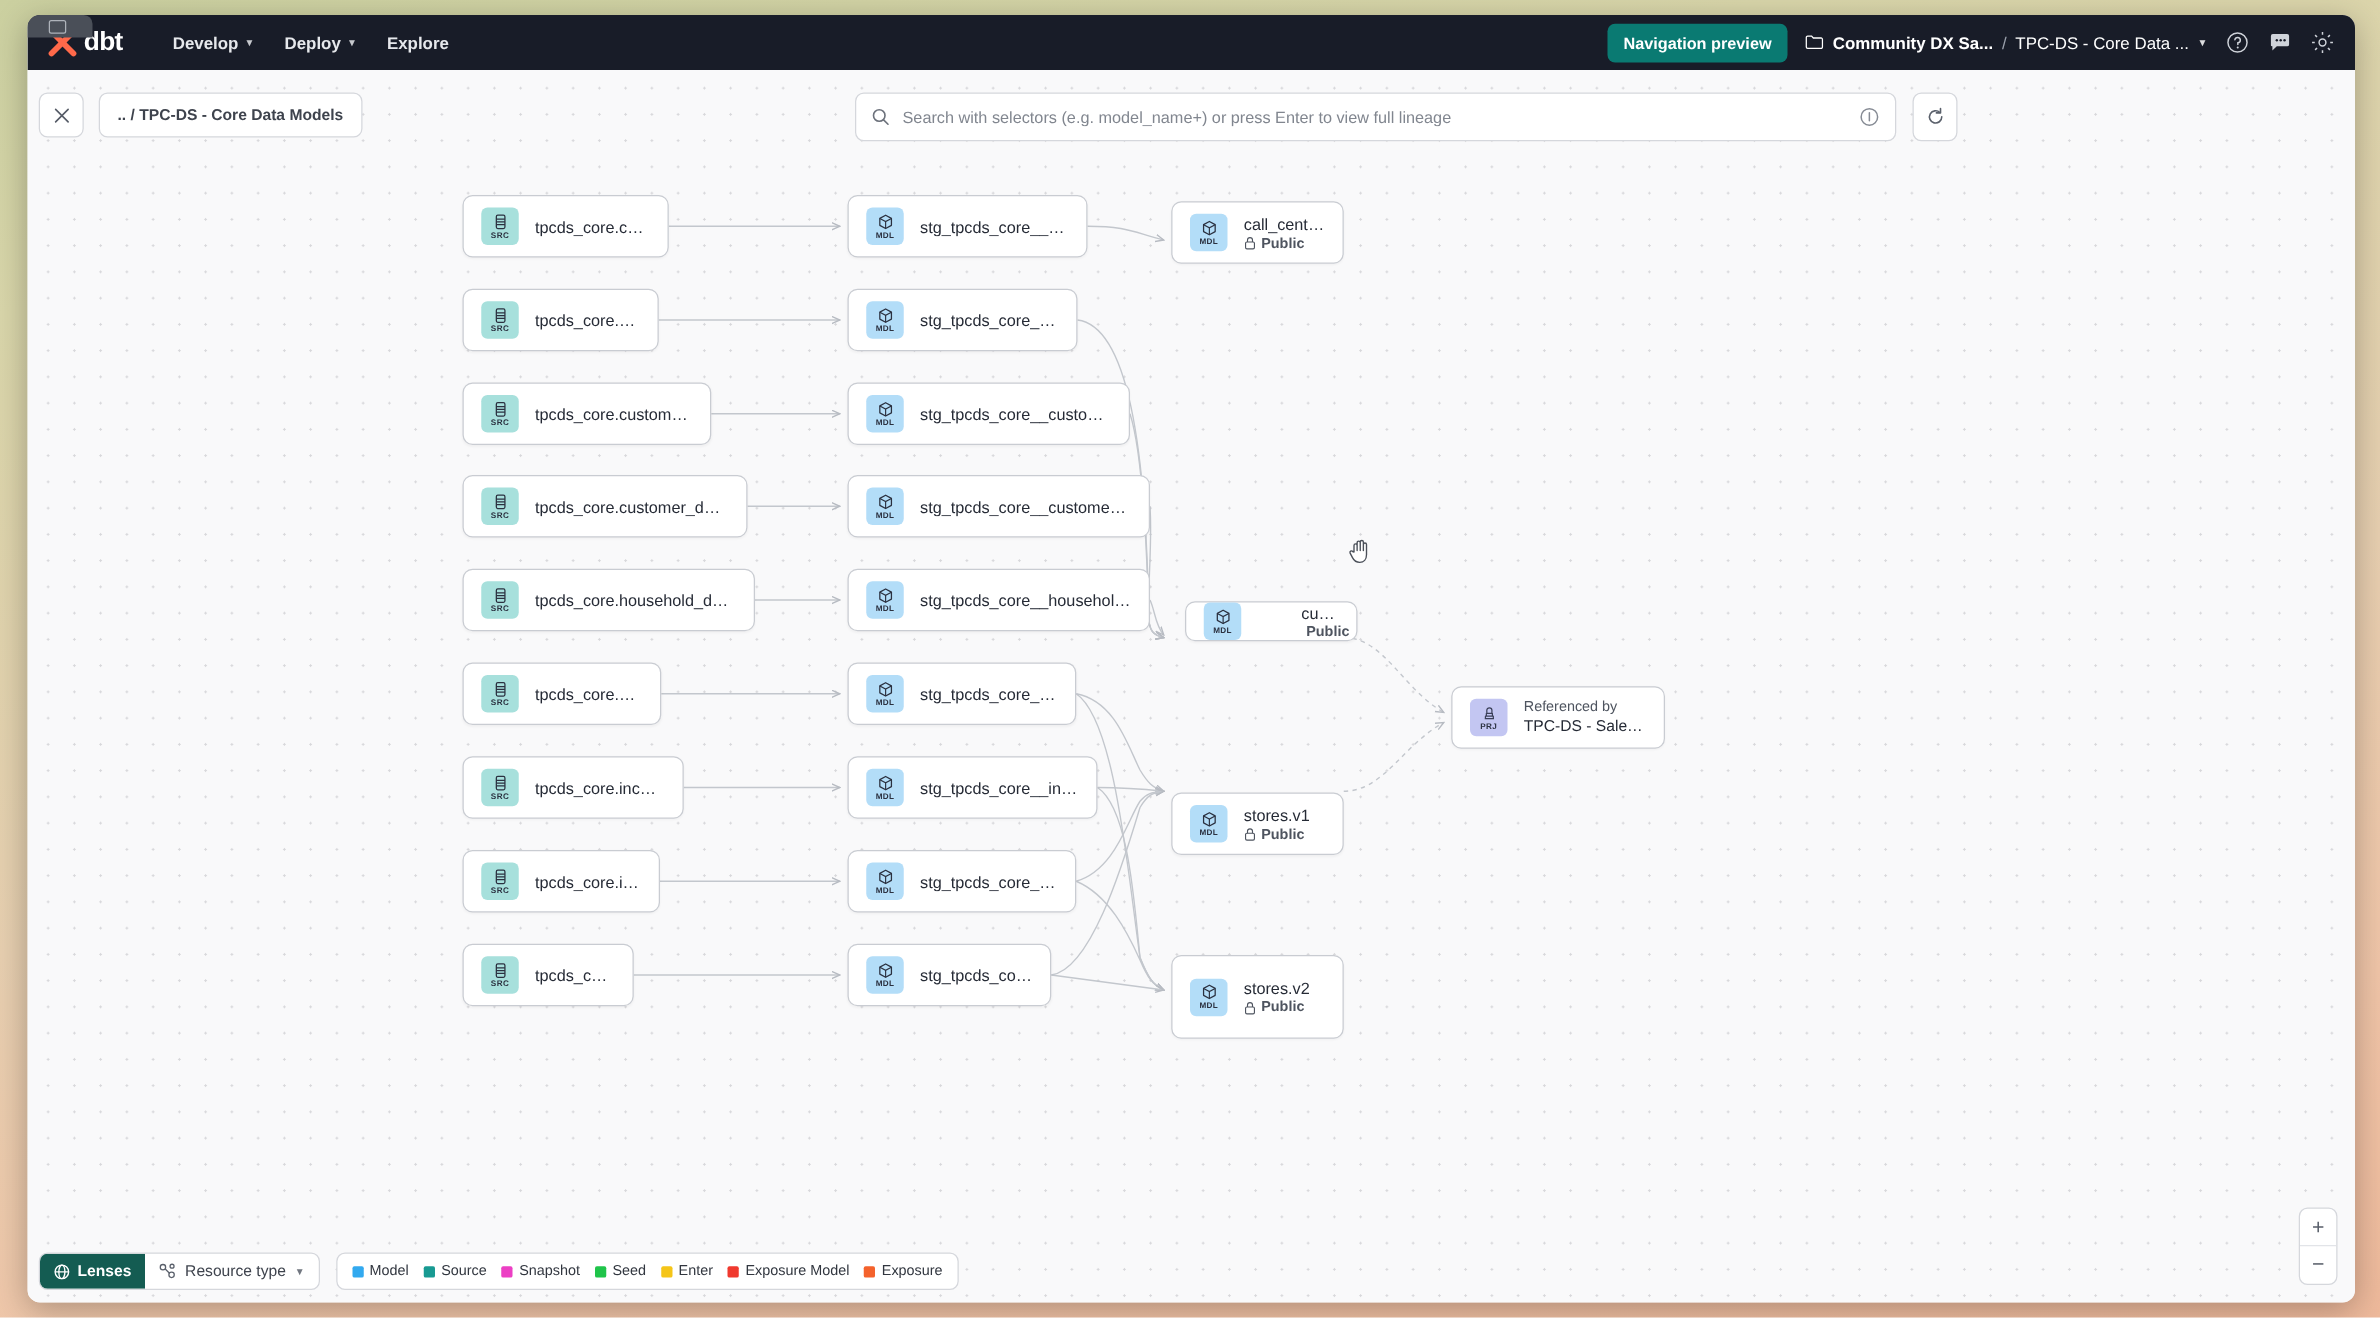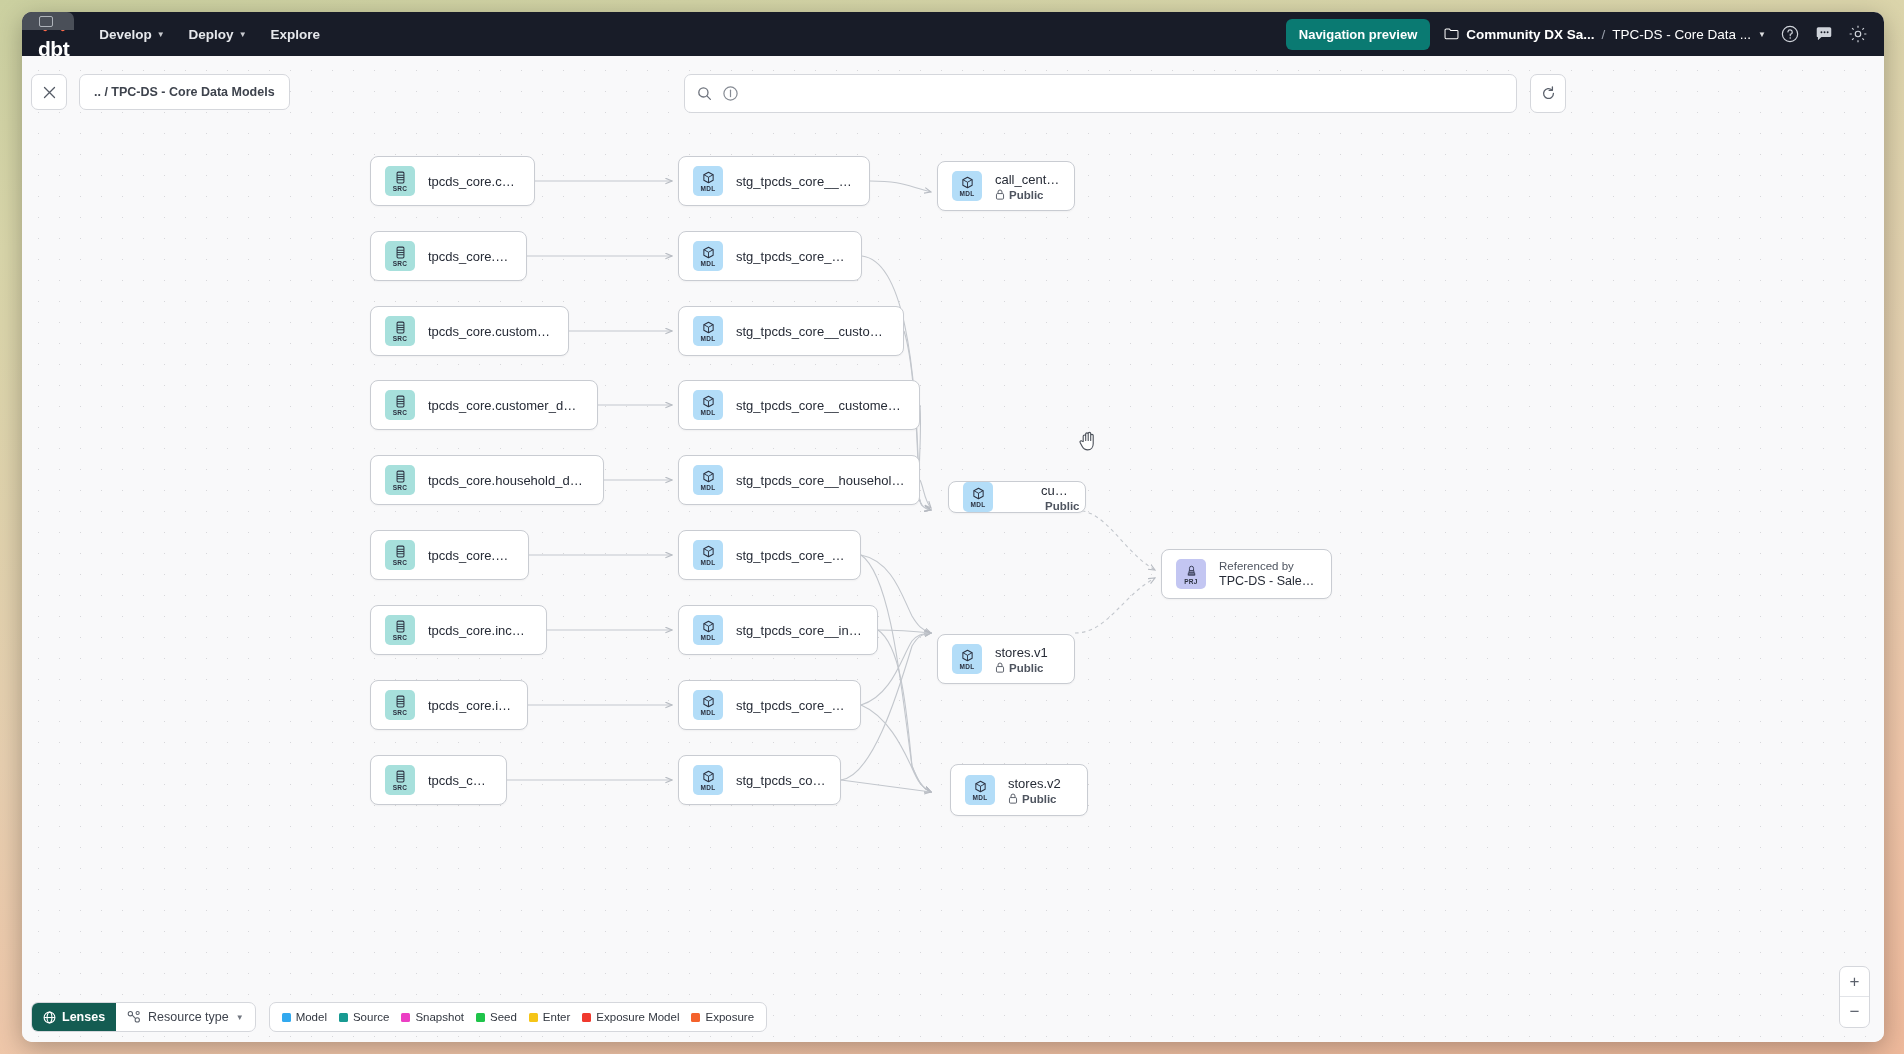--- a/index.html
+++ b/index.html
@@ -38,21 +38,21 @@
 
   
   #topnav {
     position: absolute; left: 0; top: 0;
     width: 100%; height: 44px;
     background: #181c28;
     display: flex; align-items: center;
     padding: 0 16px;
     z-index: 4;
   }
-  .logo { display: flex; align-items: center; gap: 5px; margin-right: 30px; flex-direction: column; }
+  .logo { display: flex; align-items: center; gap: 5px; margin-right: 40px; }
   .logo-x { width: 24px; height: 24px; display: block; }
   .logo-text {
     color: #ffffff; font-size: 21px; font-weight: 700; letter-spacing: -.5px;
   }
   .navitem {
     color: #e6e8ec; font-size: 13.5px; font-weight: 600;
     margin-right: 24px; display: flex; align-items: center; gap: 5px;
     cursor: pointer; white-space: nowrap;
   }
   .caret { font-size: 8px; opacity: .85; }
@@ -271,20 +271,21 @@
       </div>
       <div class="tb-btn" id="crumbbtn">
         <span>.. / TPC-DS - Core Data Models</span>
       </div>
 
       <div id="searchwrap">
         <svg width="15" height="15" viewBox="0 0 15 15">
           <circle cx="6.4" cy="6.4" r="4.6" fill="none" stroke="#6d727c" stroke-width="1.3"></circle>
           <path d="M9.9 9.9 L13.4 13.4" stroke="#6d727c" stroke-width="1.3" stroke-linecap="round"></path>
         </svg>
+        <input id="searchinput" type="text" placeholder="Search with selectors (e.g. model_name+) or press Enter to view full lineage" style="">
         <svg id="infobtn" width="17" height="17" viewBox="0 0 17 17">
           <circle cx="8.5" cy="8.5" r="6.6" fill="none" stroke="#868b94" stroke-width="1.2"></circle>
           <path d="M8.5 5.2v6.4" stroke="#868b94" stroke-width="1.2" stroke-linecap="round"></path>
         </svg>
       </div>
 
       <div class="tb-btn" id="refreshbtn">
         <svg width="17" height="17" viewBox="0 0 17 17">
           <path d="M13.4 8.5a4.9 4.9 0 1 1-1.5-3.5" fill="none" stroke="#5a606b" stroke-width="1.3" stroke-linecap="round"></path>
           <path d="M12.4 1.9 L12.4 5.3 L9.1 5.3" fill="none" stroke="#5a606b" stroke-width="1.3" stroke-linecap="round" stroke-linejoin="round"></path>
@@ -603,21 +604,21 @@
               <span class="nm">stores.v1</span>
               <span class="sub">
                 <svg width="10" height="11" viewBox="0 0 11 12">
                   <rect x="1.6" y="5" width="7.8" height="6.1" rx="1.2" fill="none" stroke="#4e545f" stroke-width="1"></rect>
                   <path d="M3.3 5V3.3a2.2 2.2 0 0 1 4.4 0V5" fill="none" stroke="#4e545f" stroke-width="1"></path>
                 </svg>
                 <span>Public</span>
               </span>
             </span>
           </div>
-          <div class="node" style="left: 915px; top: 708px; width: 138px; height: 52px; margin-left: 13px;">
+          <div class="node" style="left: 915px; top: 708px; width: 138px; height: 67px;">
             <span class="badge mdl">
               <svg width="13" height="13" viewBox="0 0 14 14">
                 <path d="M7 1.3 12 4v6L7 12.7 2 10V4z" fill="none" stroke="#2b3140" stroke-width="1.1" stroke-linejoin="round"></path>
                 <path d="M2 4l5 2.7L12 4M7 6.7v6" fill="none" stroke="#2b3140" stroke-width="1"></path>
               </svg>
               <span class="bl">MDL</span>
             </span>
             <span class="txt">
               <span class="nm">stores.v2</span>
               <span class="sub">

